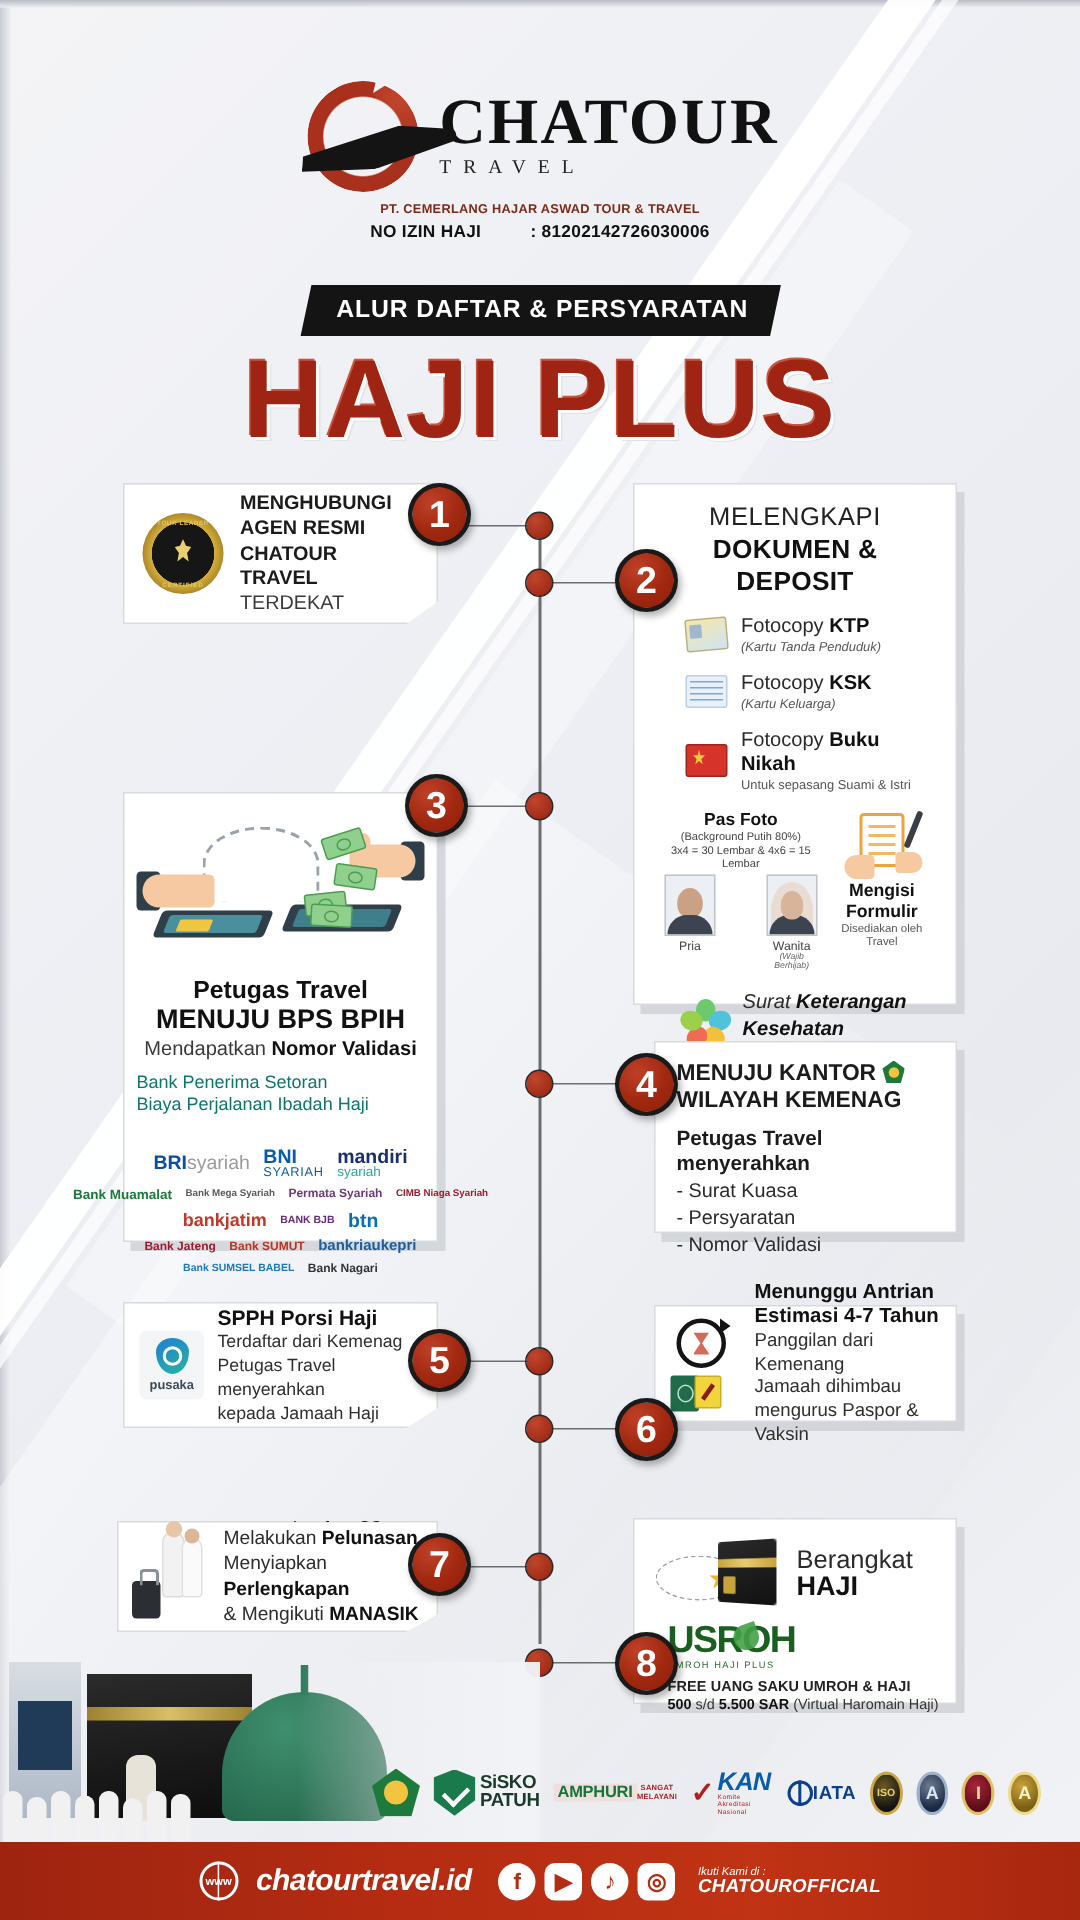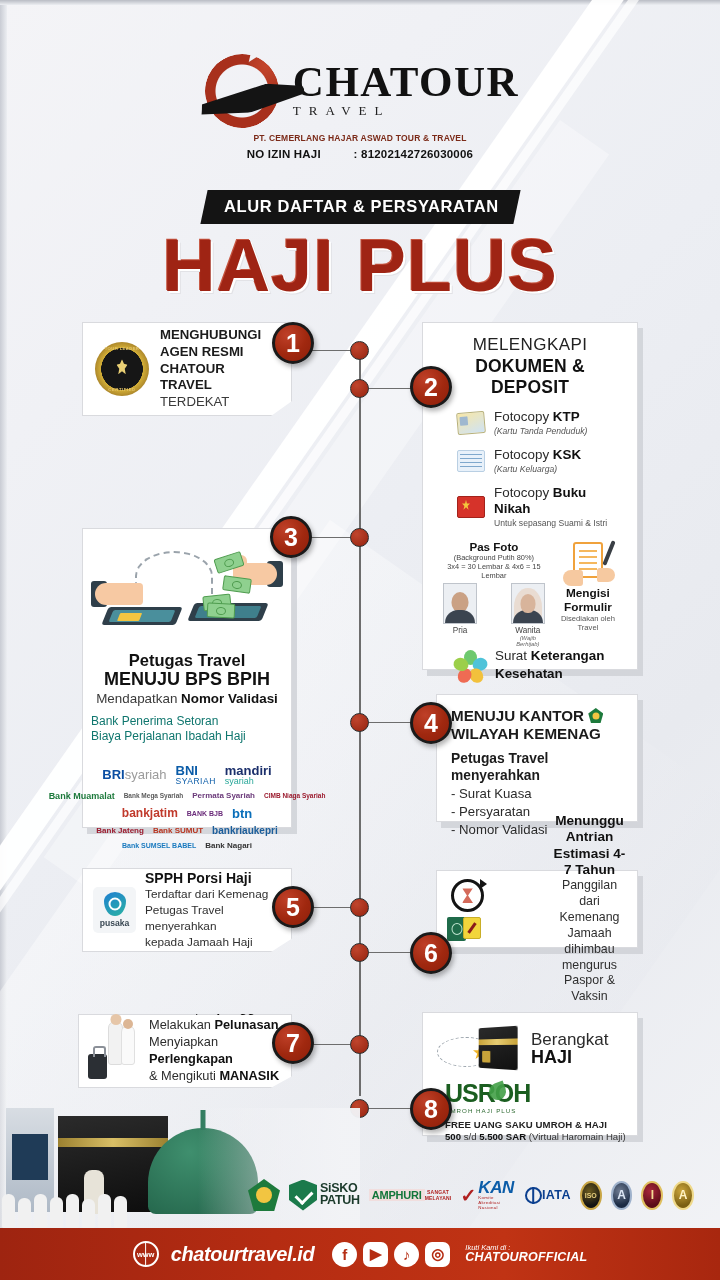--- a/index.html
+++ b/index.html
@@ -169,21 +169,21 @@
             box-shadow:0 6px 0 #f5b85e,0 12px 0 #f5b85e,0 18px 0 #f5b85e;}
   .form-ic .hand1 { position:absolute; left:2px; bottom:-2px; width:20px; height:16px;
             background:#f6c9a0; border-radius:8px 3px 3px 8px; }
   .form-ic .hand2 { position:absolute; right:0px; bottom:2px; width:18px; height:14px;
             background:#f6c9a0; border-radius:3px 8px 8px 3px; }
   .form-ic .pen { position:absolute; right:4px; top:-2px; width:4px; height:26px;
             background:#3a3f45; transform:rotate(22deg); border-radius:2px; }
   .form-h { font-size:11.8px; font-weight:700; color:#111; margin-top:2px; }
   .form-s { font-size:7.6px; color:#555; }
 
-  .surat-row { display:flex; align-items:center; gap:10px; padding-left:20px; }
+  .surat-row { display:flex; align-items:flex-end; gap:10px; margin-top:12px; padding-left:20px;font-style:italic; }
   .flower { width:30px; height:30px; flex:0 0 30px; position:relative; }
   .flower i { position:absolute; left:9px; top:1px; width:13px; height:15px; border-radius:50%;
               display:block; }
   .fl1{background:#6ec96e; transform:rotate(0deg) translateY(-1px);}
   .fl2{background:#4fc3d9; transform:rotate(72deg) translateY(-1px); transform-origin:50% 110%;}
   .fl3{background:#f2c13c; transform:rotate(144deg) translateY(-1px); transform-origin:50% 110%;}
   .fl4{background:#ef6b53; transform:rotate(216deg) translateY(-1px); transform-origin:50% 110%;}
   .fl5{background:#9ccf4a; transform:rotate(288deg) translateY(-1px); transform-origin:50% 110%;}
   .surat-t { font-size:13.4px; color:#2b2b2b; line-height:1.35; }
   .surat-t b { color:#111; }
@@ -296,21 +296,21 @@
   .clock .arw{position:absolute;right:-6px;top:-3px;width:0;height:0;
            border-left:7px solid #141414;border-top:5px solid transparent;border-bottom:5px solid transparent;}
   .psp { position:absolute; left:2px; bottom:0; width:19px; height:24px; background:#1f6b4a;
          border-radius:2px; }
   .psp:after{content:"";position:absolute;left:50%;top:50%;width:9px;height:10px;transform:translate(-50%,-50%);
          border:1.4px solid #bfe3cf;border-radius:50%;}
   .vac { position:absolute; left:18px; bottom:2px; width:18px; height:22px; background:#f2d53c;
          border:1px solid #c9ae27; border-radius:2px; }
   .vac:after{content:"";position:absolute;left:50%;top:50%;width:3px;height:12px;transform:translate(-50%,-50%) rotate(35deg);
          background:#8b1a1a;}
-  .p6-txt { flex:1; text-align:center;margin-left:48px; }
+  .p6-txt { flex:1; text-align:left; }
   .p6-h { font-size:13.6px; font-weight:700; color:#111; line-height:1.2; }
   .p6-t { font-size:12.4px; color:#2f2f2f; line-height:1.28; }
 
   
   #card7 { left:78px; top:1014px; width:214px; height:74px; padding:6px 9px;
            display:flex; gap:7px; align-items:center; }
   .p7-ic { width:54px; flex:0 0 54px; height:60px; position:relative; }
   .p7-ic .pers1 { position:absolute; left:20px; top:0px; width:15px; height:44px;
            background:#f2f2f2; border:1px solid #dcdcdc; border-radius:7px 7px 3px 3px; }
   .p7-ic .pers1:before{content:"";position:absolute;left:50%;top:-8px;width:11px;height:11px;

